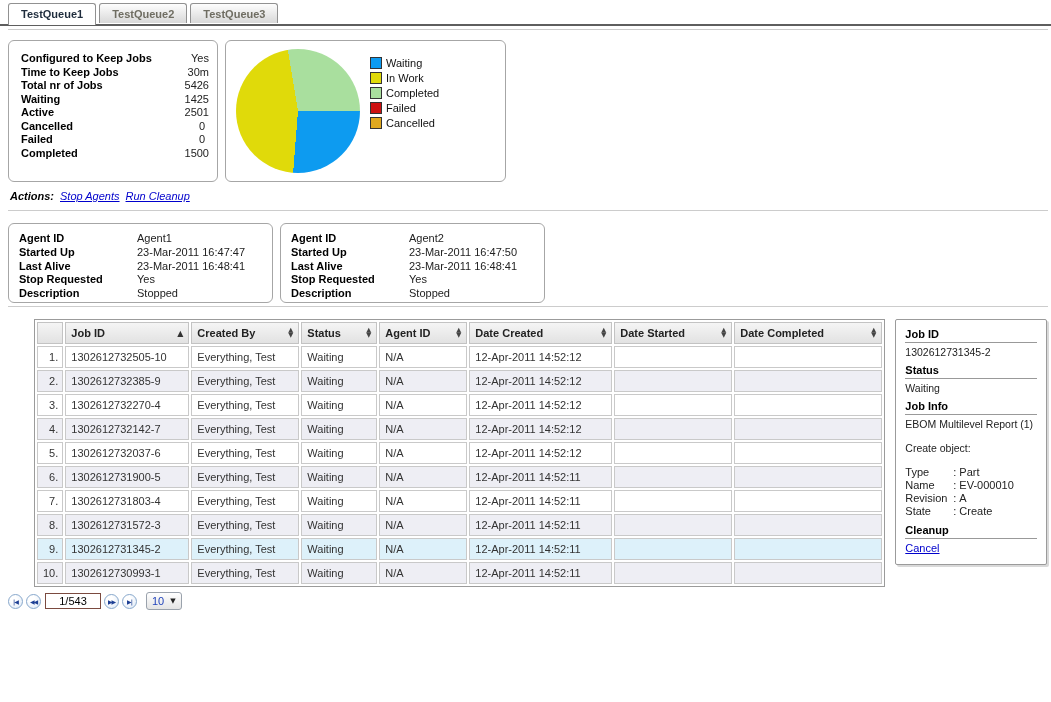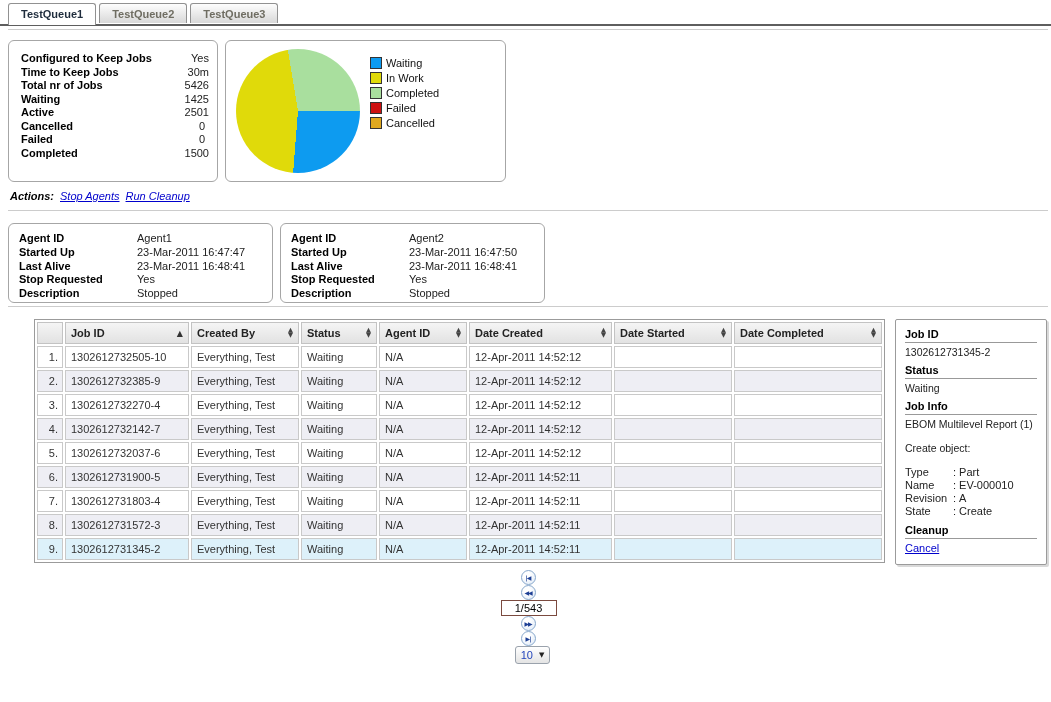--- a/index.html
+++ b/index.html
@@ -58,21 +58,21 @@
   .detail-panel { width:152px; margin-left:10px; border:1px solid #9b9b9b; border-radius:2px; background:#fff; padding:8px 9px 10px; box-shadow:2px 2px 0 rgba(0,0,0,0.15); }
   .dp-h { font-weight:bold; color:#000; font-size:11px; margin-top:6px; }
   .dp-h:first-child { margin-top:0; }
   .dp-rule { border-bottom:1px solid #999; margin:2px 0 3px; height:0; }
   .dp-v { color:#222; font-size:10.5px; margin-bottom:2px; white-space:nowrap; }
   .dp-gap { height:10px; }
   .prop-row { display:flex; line-height:13px; font-size:11px; color:#222; }
   .prop-label { width:48px; flex:none; }
   .prop-colon { margin-right:3px; }
   
-  .pager { display:flex; align-items:center; margin:5px 0 0 8px;flex-direction:column; }
+  .pager { display:flex; align-items:center; margin:5px 0 0 8px; }
   .pgbtn {
     width:15px; height:15px; border-radius:50%; border:1px solid #88a8cc;
     background:radial-gradient(circle at 35% 30%, #ffffff 25%, #dce8f6);
     color:#1d3f94; font-family:"DejaVu Sans",sans-serif; font-size:6px; font-weight:bold;
     display:flex; align-items:center; justify-content:center; letter-spacing:-1px; margin-right:3px; cursor:pointer;
   }
   .page-input { width:56px; height:16px; border:1px solid #7b4a3f; text-align:center; font-size:11px; font-family:"Liberation Sans",sans-serif; margin:0 3px 0 1px; padding:0; }
   .pgselect {
     margin-left:6px; height:18px; border:1px solid #9aa2ac; border-radius:3px;
     background:linear-gradient(#ffffff,#e4e4e4); display:flex; align-items:center; padding:0 5px; cursor:pointer;
@@ -370,20 +370,30 @@
             <td>Everything, Test</td>
             <td>Waiting</td>
             <td>N/A</td>
             <td>12-Apr-2011 14:52:11</td>
             <td></td>
             <td></td>
           </tr>
           <tr class="odd selected">
             <td class="num-cell">9.</td>
             <td>1302612731345-2</td>
+            <td>Everything, Test</td>
+            <td>Waiting</td>
+            <td>N/A</td>
+            <td>12-Apr-2011 14:52:11</td>
+            <td></td>
+            <td></td>
+          </tr>
+          <tr class="even">
+            <td class="num-cell">10.</td>
+            <td>1302612730993-1</td>
             <td>Everything, Test</td>
             <td>Waiting</td>
             <td>N/A</td>
             <td>12-Apr-2011 14:52:11</td>
             <td></td>
             <td></td>
           </tr>
         </tbody>
     </table>
 

